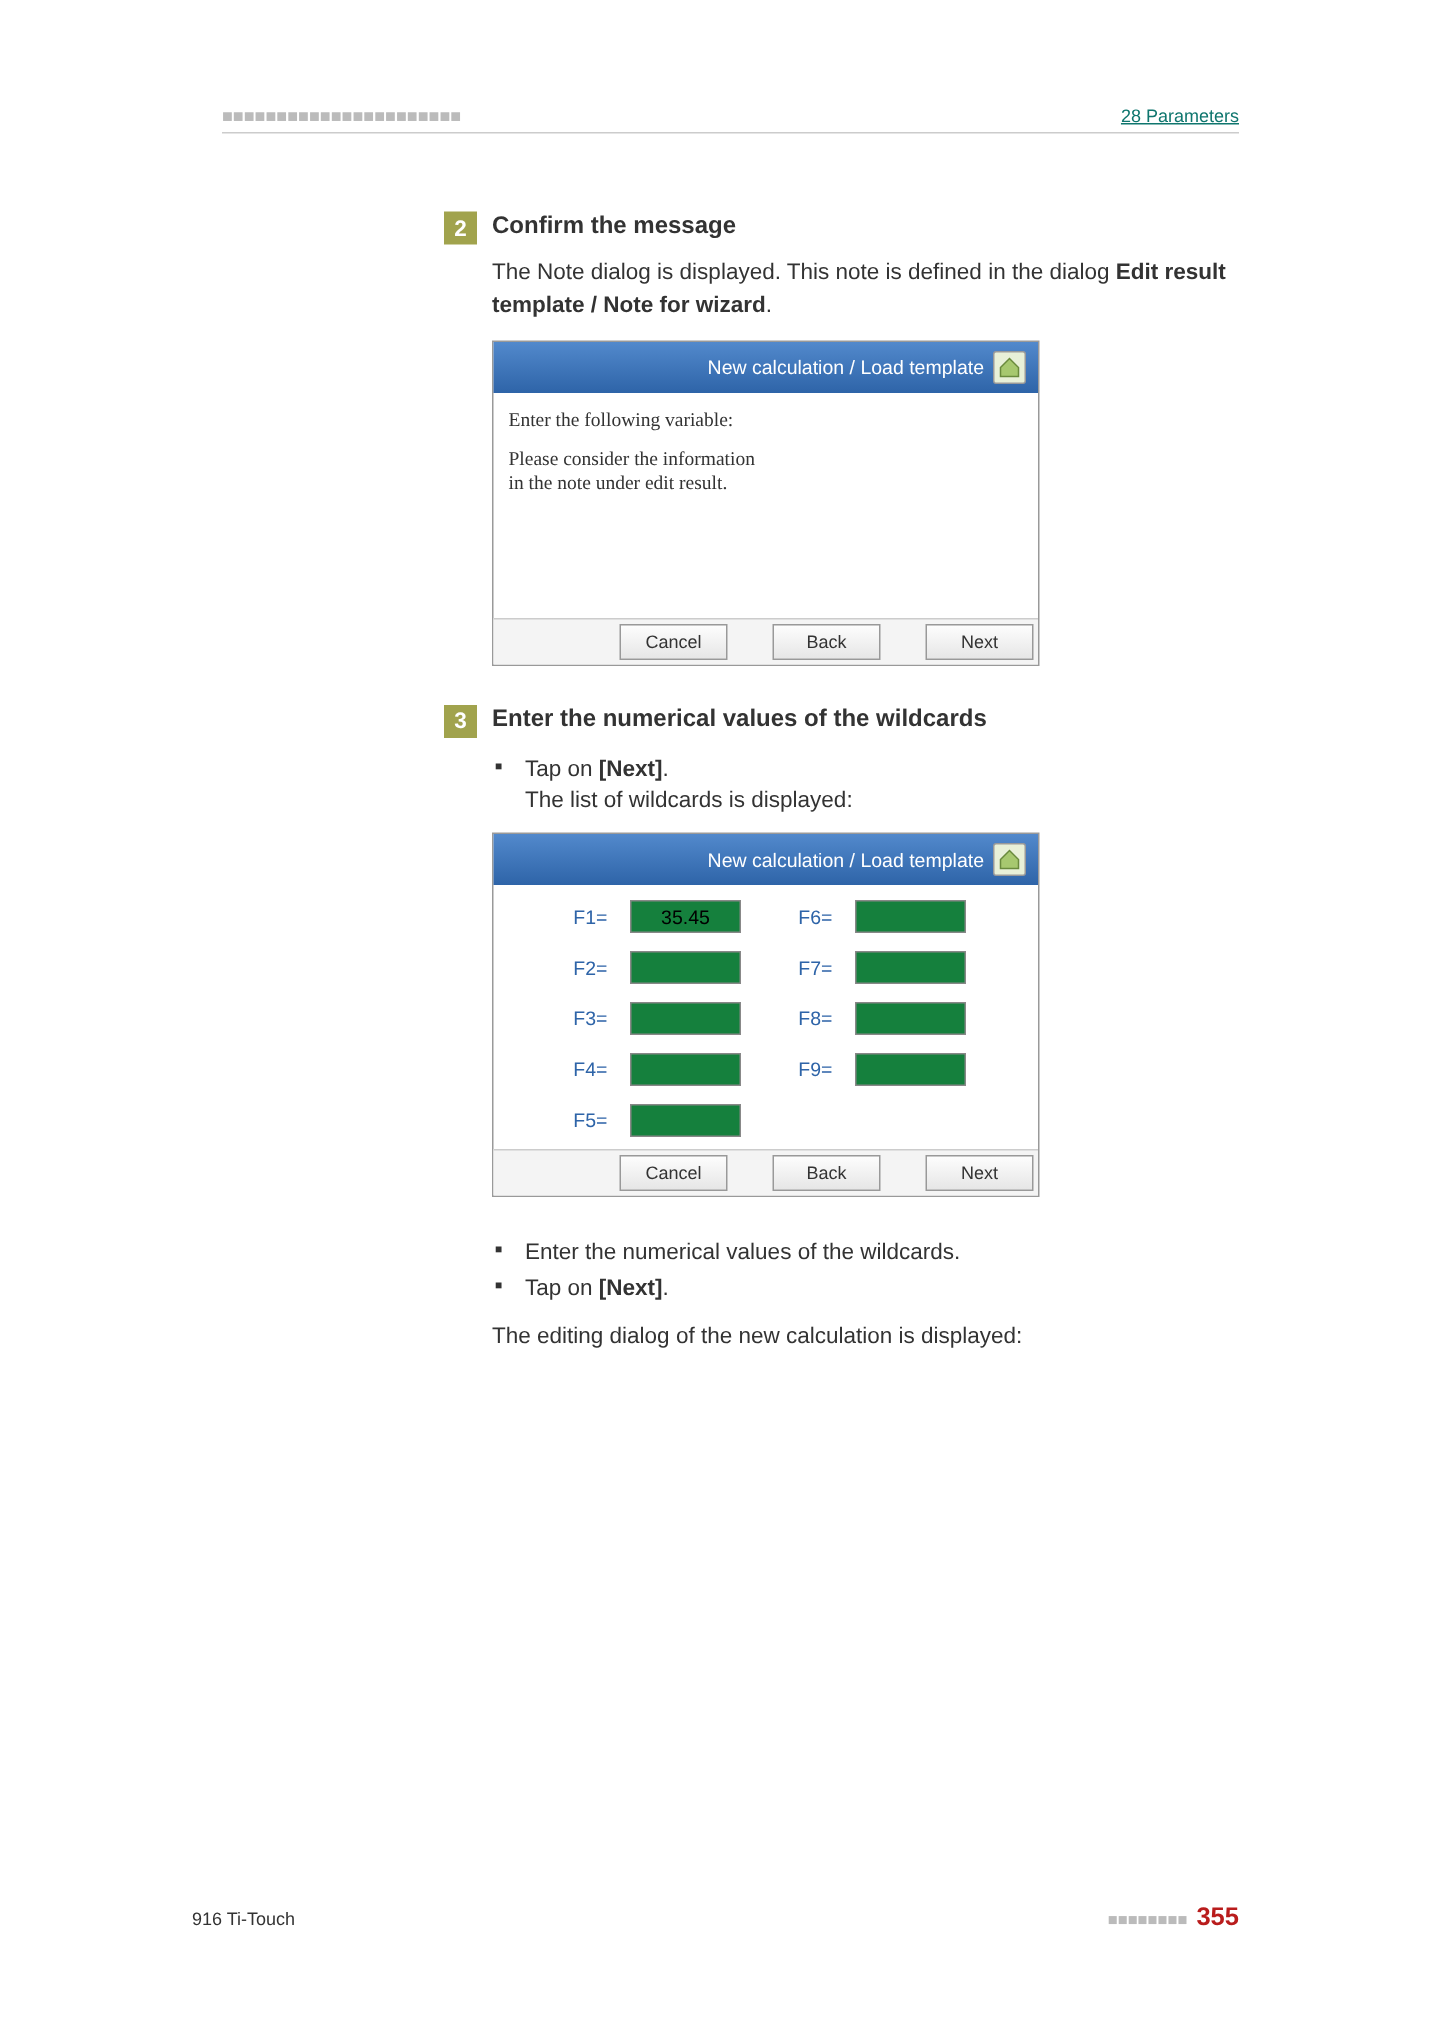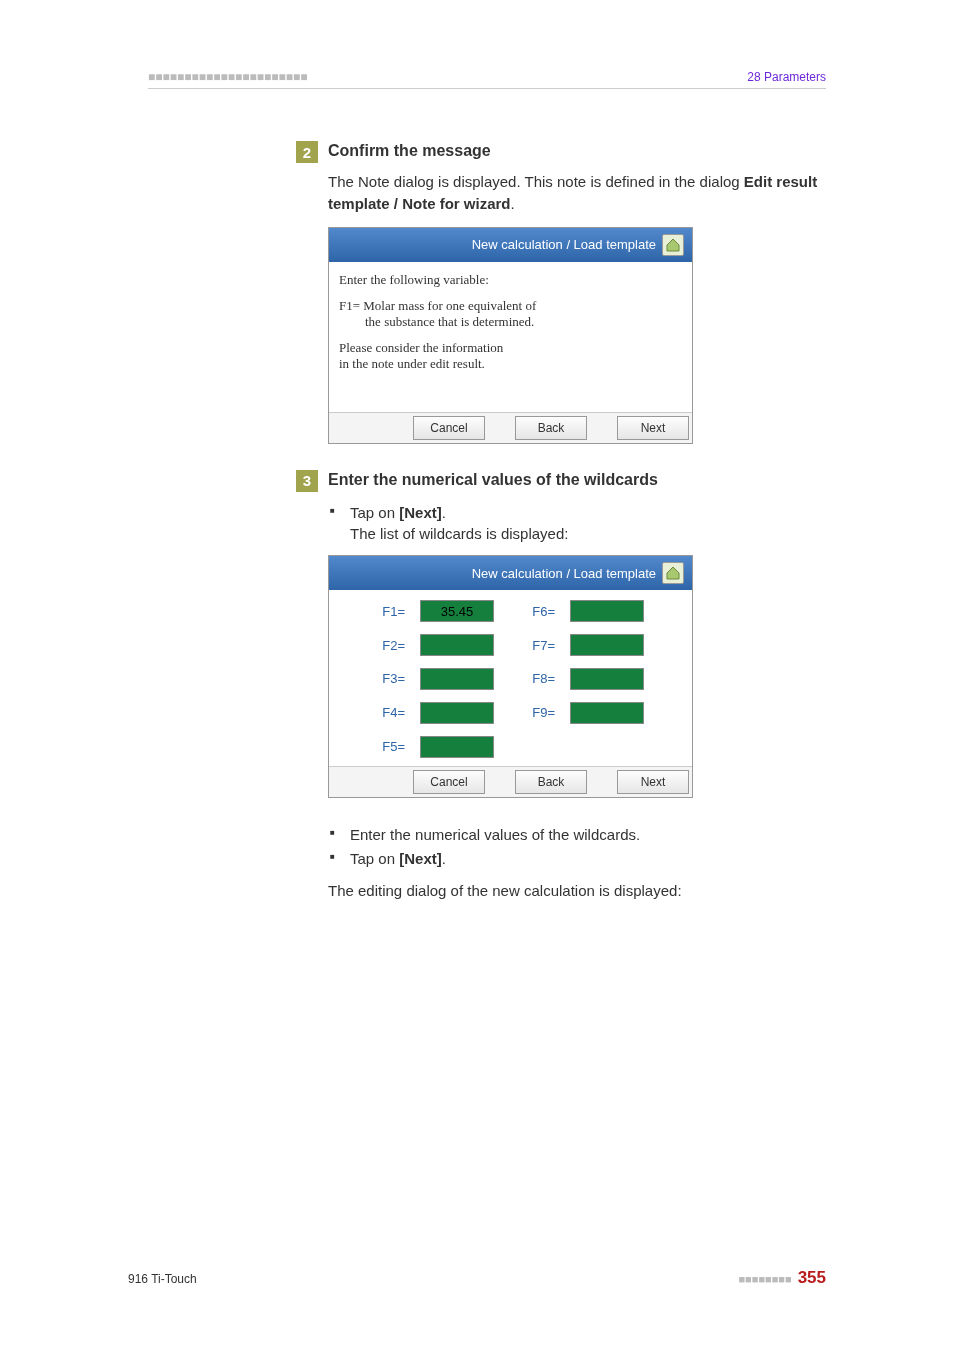--- a/index.html
+++ b/index.html
@@ -17,21 +17,21 @@
     .header {
       display: flex;
       justify-content: space-between;
       align-items: center;
       font-size: 12px;
       border-bottom: 1px solid #ccc;
       padding-bottom: 4px;
       margin-bottom: 52px;
     }
     .header-left { color: #bbb; letter-spacing: 0px; }
-    .header-right { color: #6d28d9; font-size: 12px; }
+    .header-right { color: #0f766e; font-size: 12px; text-decoration: underline; }
     .step-row {
       display: flex;
       align-items: flex-start;
       margin-left: 148px;
       margin-bottom: 6px;
     }
     .step-num {
       background: #a1a34d;
       color: #fff;
       font-weight: bold;
@@ -185,24 +185,20 @@
       <span>New calculation / Load template</span>
       <span class="dlg-cube">
         <svg width="16" height="16" viewBox="0 0 16 16">
             <path d="M2 8 L8 2 L14 8 L14 14 L2 14 Z" fill="#a7c86f" stroke="#6a8a3d" stroke-width="1"></path>
           </svg>
       </span>
     </div>
     <div class="dlg-body">
       <p>Enter the following variable:</p>
       <p>
-        <span>F1= Molar mass for one equivalent of</span><br>
-        <span class="dlg-indent">the substance that is determined.</span>
-      </p>
-      <p>
         <span>Please consider the information</span><br>
         <span>in the note under edit result.</span>
       </p>
     </div>
     <div class="dlg-btnrow">
       <div class="dlg-btn">Cancel</div>
       <div class="dlg-btn">Back</div>
       <div class="dlg-btn">Next</div>
     </div>
   </div>

